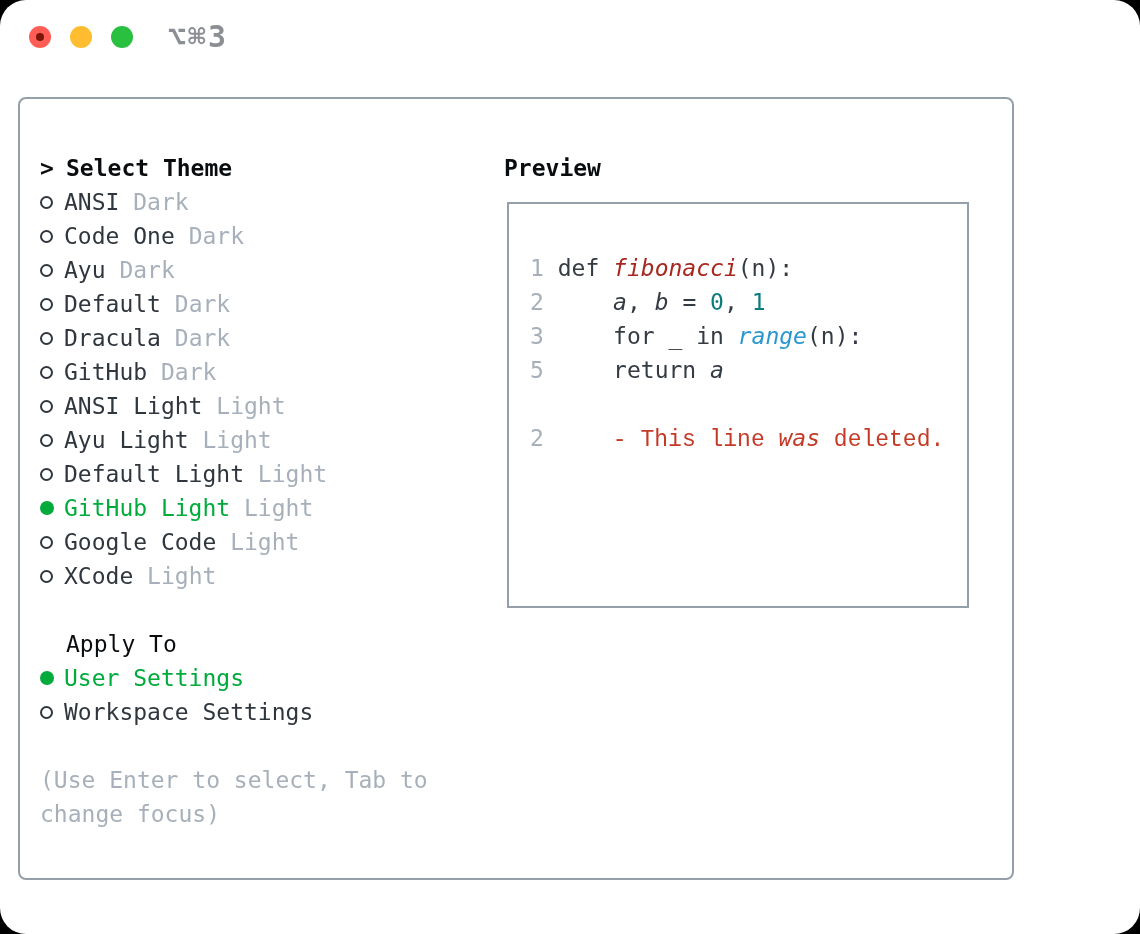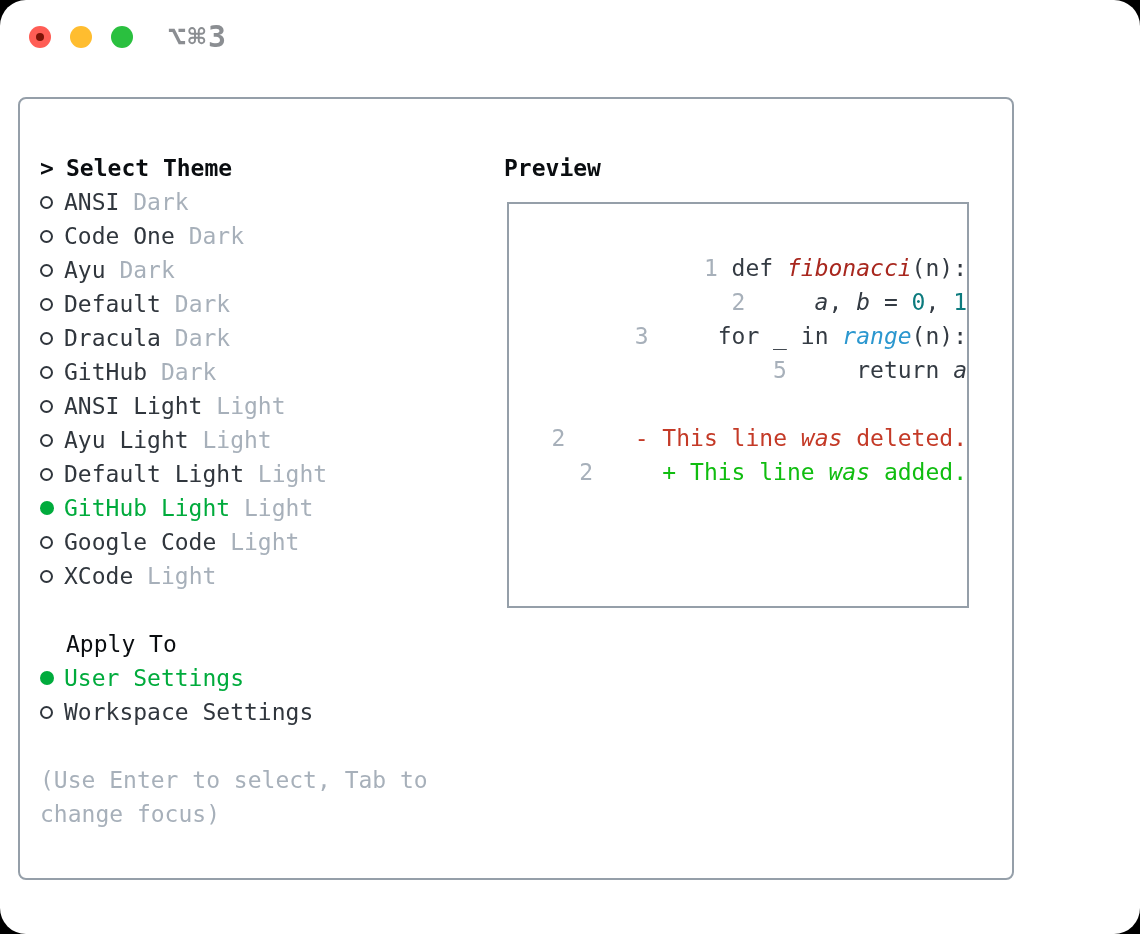--- a/index.html
+++ b/index.html
@@ -31,30 +31,30 @@
   .t-name{color:var(--text-dark);}
   .t-name.sel{color:var(--accent-green);}
   .t-variant{color:var(--muted);}
   .apply-hdr{height:34px;line-height:34px;padding-left:26px;color:var(--heading);}
   .hint{margin-top:0;width:420px;color:var(--muted);white-space:normal;}
 
   
   .preview-label{position:absolute;left:484px;top:52px;height:34px;line-height:34px;font-size:23px;font-weight:700;color:var(--heading);}
   .preview-box{position:absolute;left:487px;top:103px;width:458px;height:402px;border:2px solid var(--border);background:#fff;overflow:hidden;}
   .preview-lines{padding:47px 0 0 21px;font-size:23px;line-height:34px;}
-  .pline{height:34px;white-space:pre;text-align:right;}
+  .pline{height:34px;white-space:pre;}
   .s-ln{color:var(--muted);}
   .s-code{color:var(--code);}
   .s-var{color:var(--code);font-style:italic;}
   .s-func{color:var(--func);font-style:italic;}
   .s-num{color:var(--number);}
   .s-builtin{color:var(--builtin);font-style:italic;margin-top:6px;}
   .s-ctx{color:var(--context);}
   .s-ctx-i{color:var(--context);font-style:italic;}
-  .s-del{color:var(--deleted);}
+  .s-del{color:var(--deleted);font-family:Liberation Mono, monospace;}
   .s-del-i{color:var(--deleted);font-style:italic;}
   .s-add{color:var(--added);}
   .s-add-i{color:var(--added);font-style:italic;}
 </style>
 </head>
 <body>
 
 <div class="card">
 
   <div class="titlebar">
@@ -106,18 +106,17 @@
     <div class="preview-label">Preview</div>
 
     <div class="preview-box">
       <div class="preview-lines" id="preview-lines">
           <div class="pline"><span class="s-ln">1</span><span class="s-code"> def </span><span class="s-func">fibonacci</span><span class="s-code">(n):</span></div>
           <div class="pline"><span class="s-ln">2</span><span class="s-code">     </span><span class="s-var">a</span><span class="s-code">, </span><span class="s-var">b</span><span class="s-code"> = </span><span class="s-num">0</span><span class="s-code">, </span><span class="s-num">1</span></div>
           <div class="pline"><span class="s-ln">3</span><span class="s-code">     for _ in </span><span class="s-builtin">range</span><span class="s-code">(n):</span></div>
           <div class="pline"><span class="s-ln">5</span><span class="s-code">     return </span><span class="s-var">a</span></div>
           <div class="pline"></div>
           <div class="pline"><span class="s-ln">2</span><span class="s-del">     - This line </span><span class="s-del-i">was</span><span class="s-del"> deleted.</span></div>
-          <div class="pline"><span class="s-ln">2</span><span class="s-add">     + This line </span><span class="s-add-i">was</span><span class="s-add"> added.</span></div>
         </div>
     </div>
 
   </div>
 </div>
 
 </body></html>

